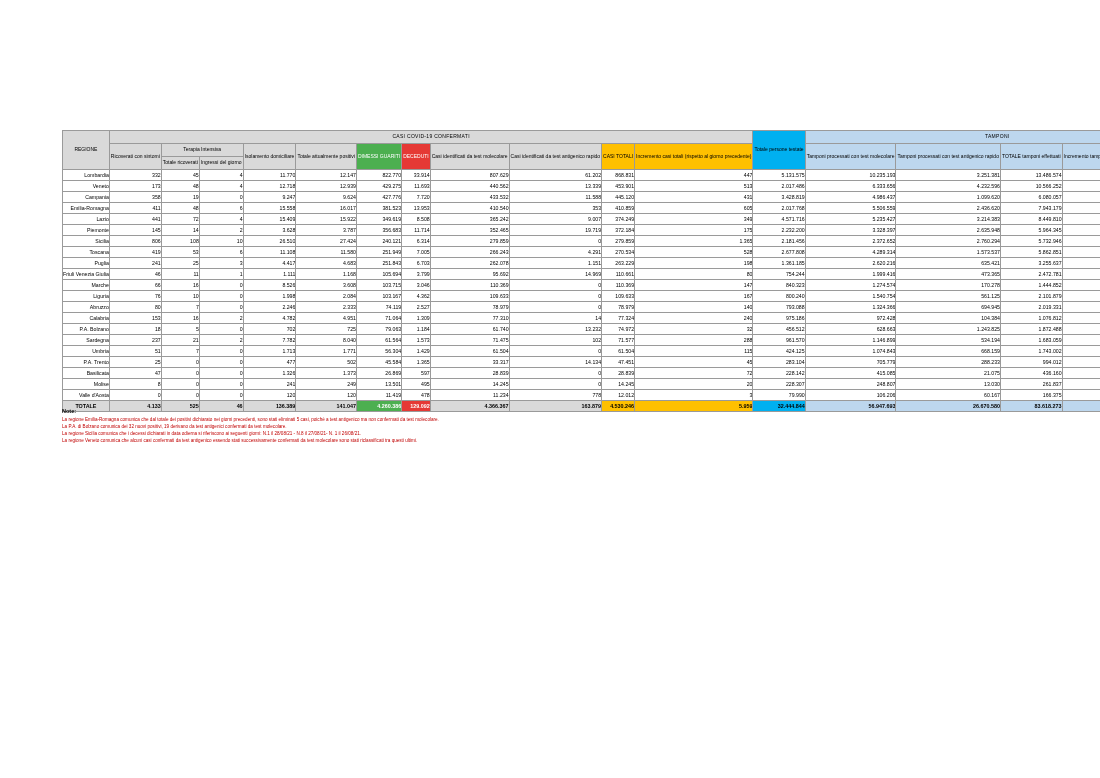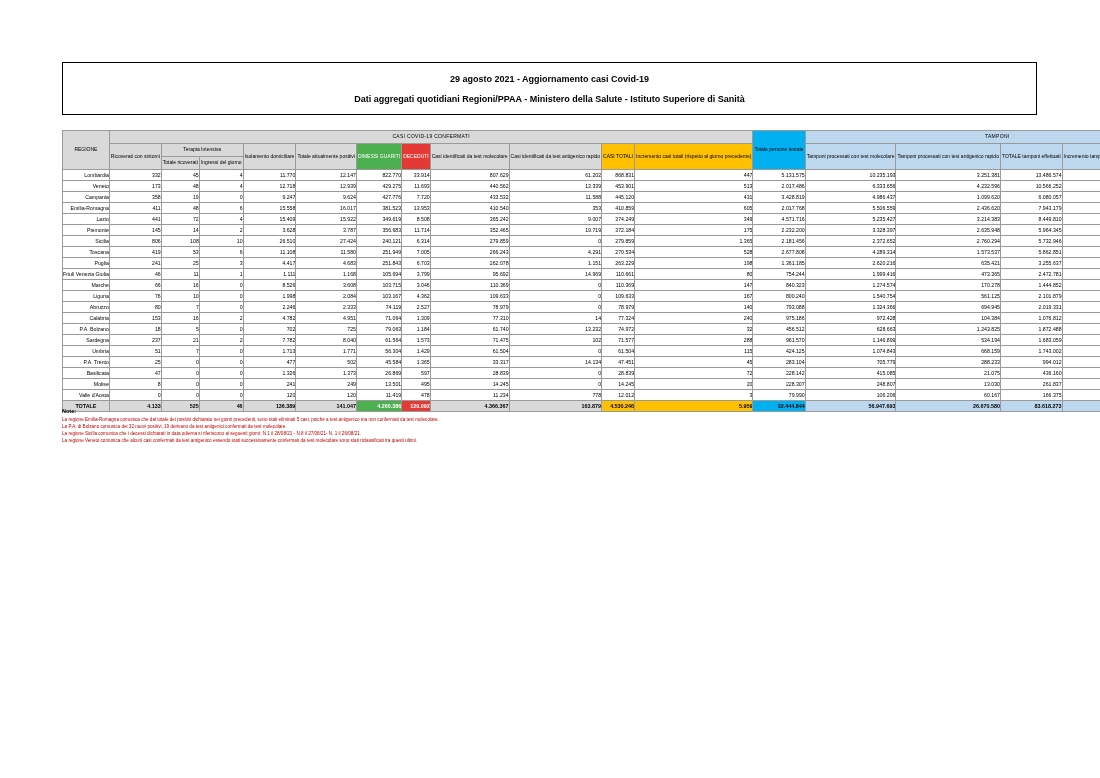--- a/index.html
+++ b/index.html
@@ -75,24 +75,20 @@
     position:absolute;left:62px;top:408px;width:900px;
   }
   .notes-title{font-size:5.5px;font-weight:bold;color:#000;margin-bottom:3px;}
   .note-line{font-size:4.6px;color:#c00000;line-height:1.5;}
 </style>
 </head>
 <body>
 
 <div class="page">
 
-  <div class="title-box">
-    <div class="title-line1">29 agosto 2021 - Aggiornamento casi Covid-19</div>
-    <div class="title-line2">Dati aggregati quotidiani Regioni/PPAA - Ministero della Salute - Istituto Superiore di Sanità</div>
-  </div>
 
   <table class="main">
     <colgroup>
       <col style="width:88px">
       <col style="width:50px">
         <col style="width:50px">
         <col style="width:46px">
       <col style="width:54px">
         <col style="width:54px">
       <col style="width:56px">

